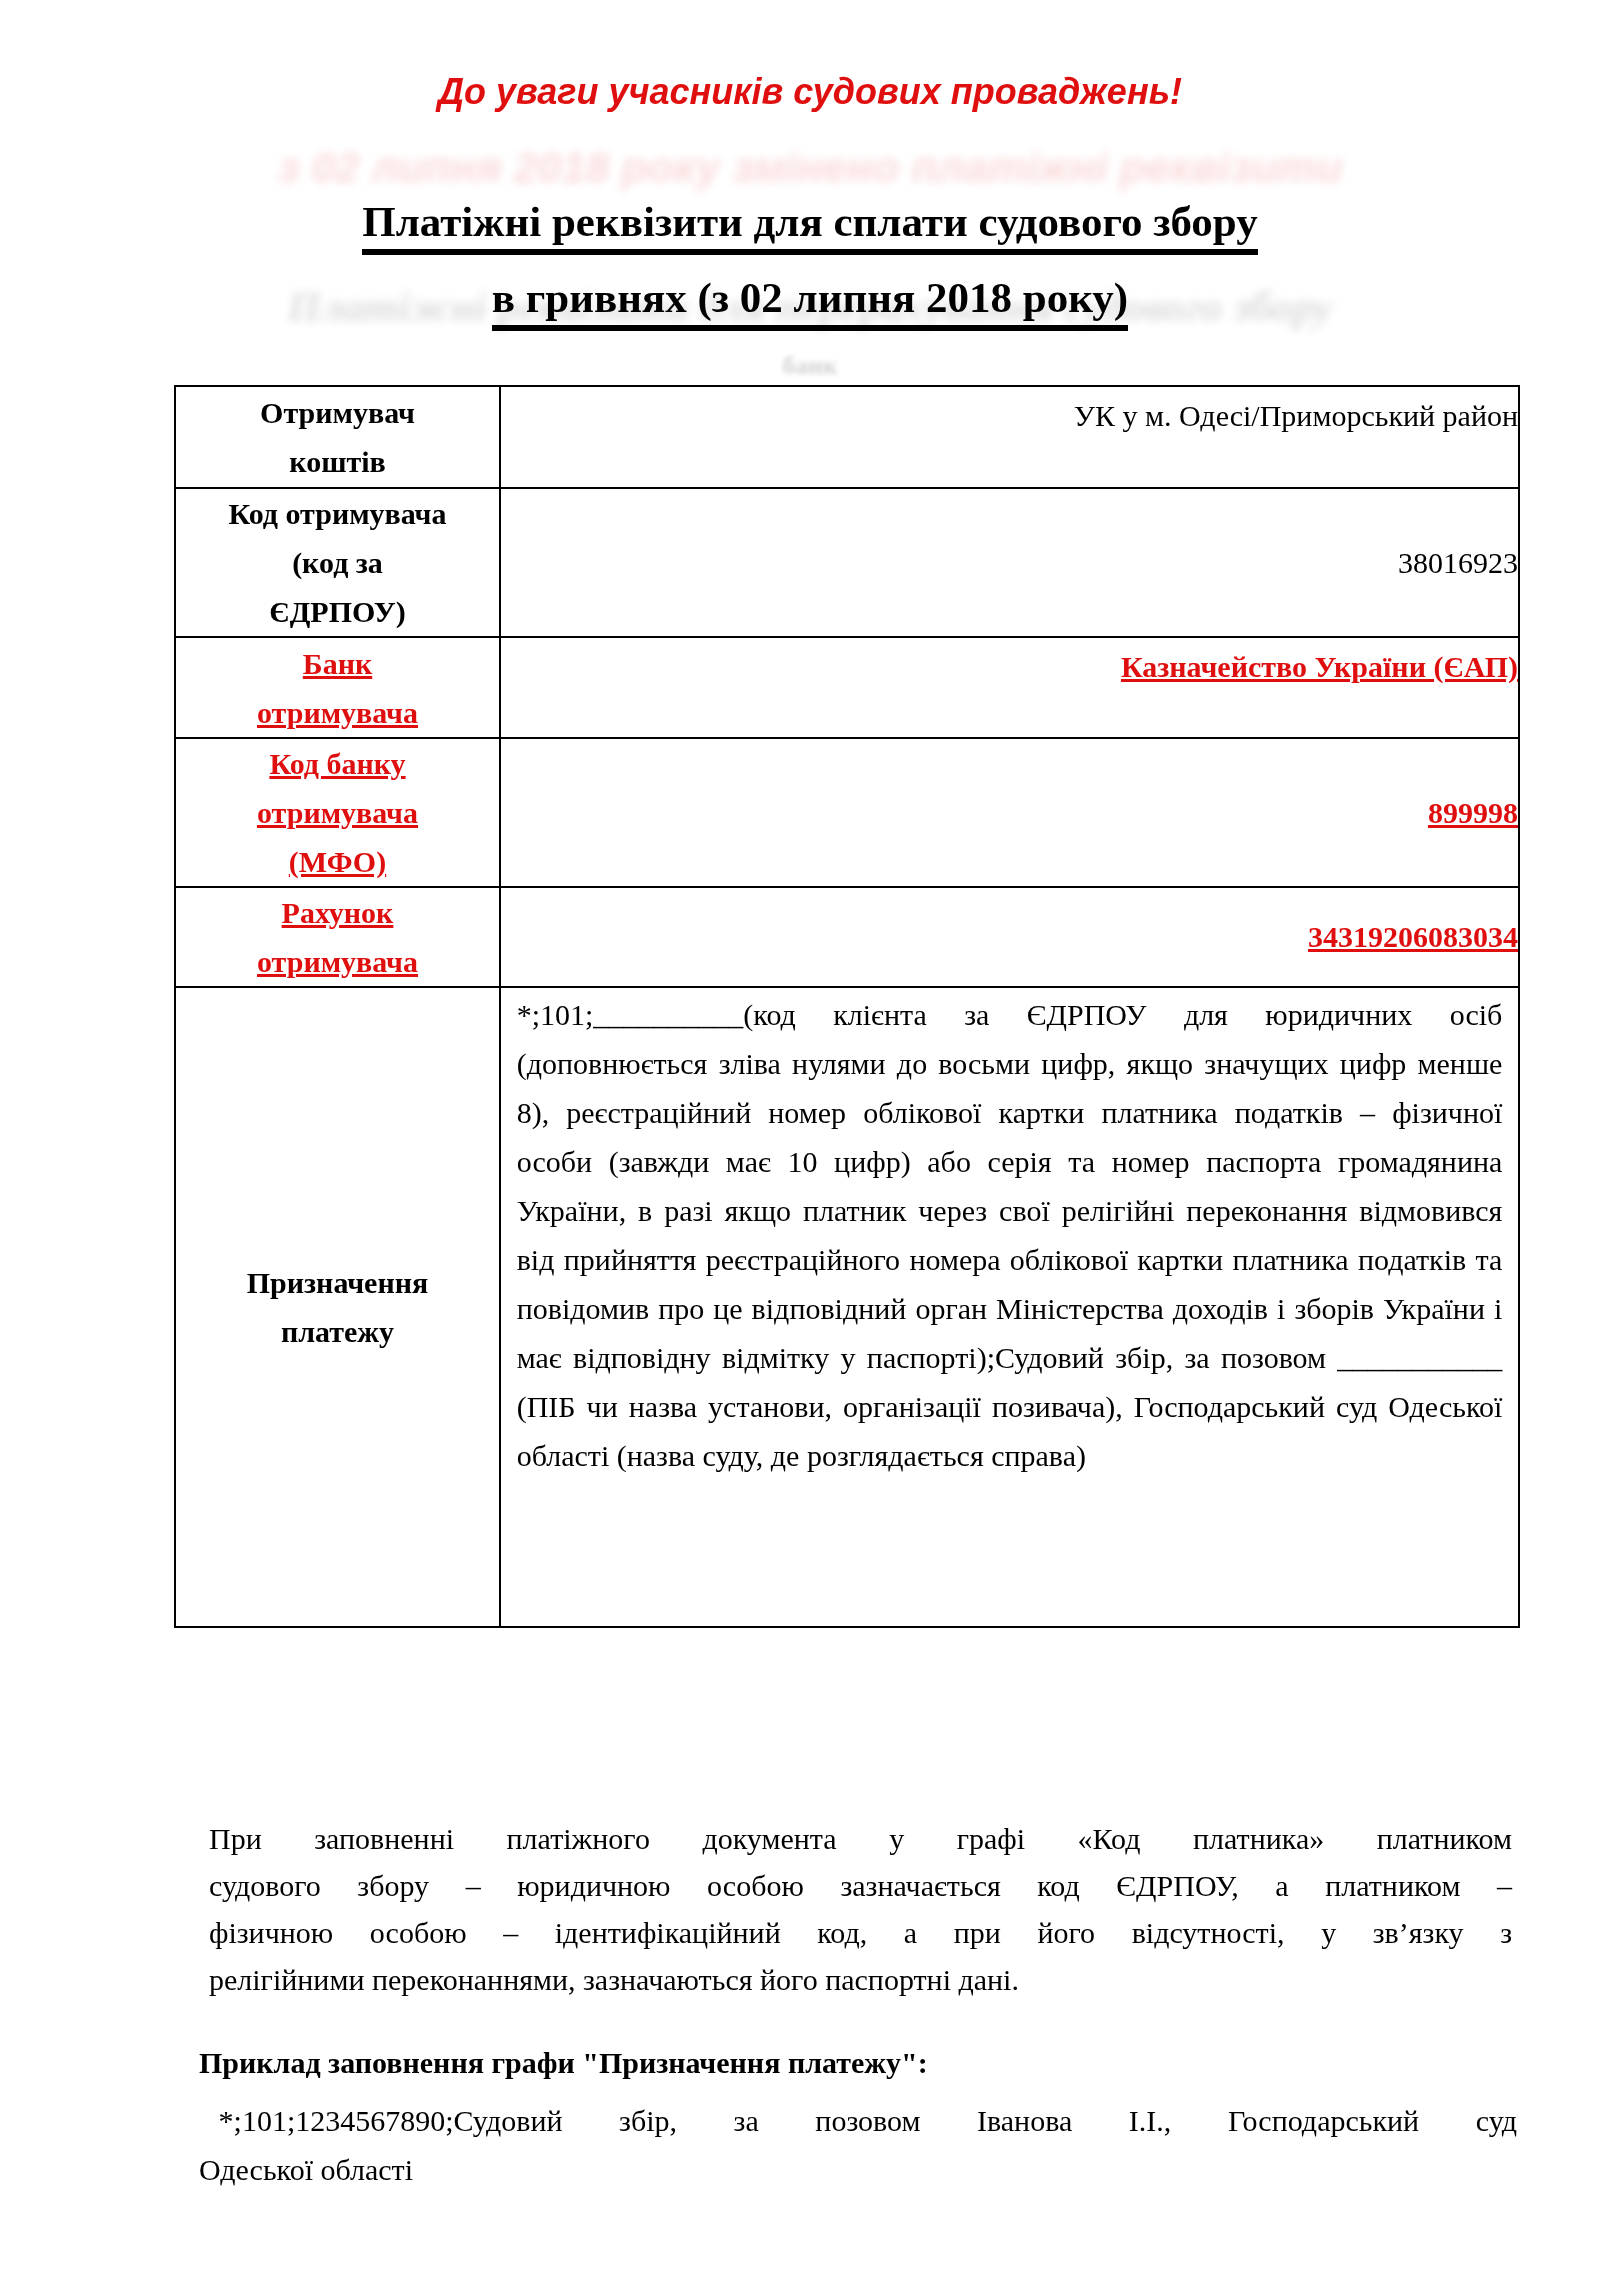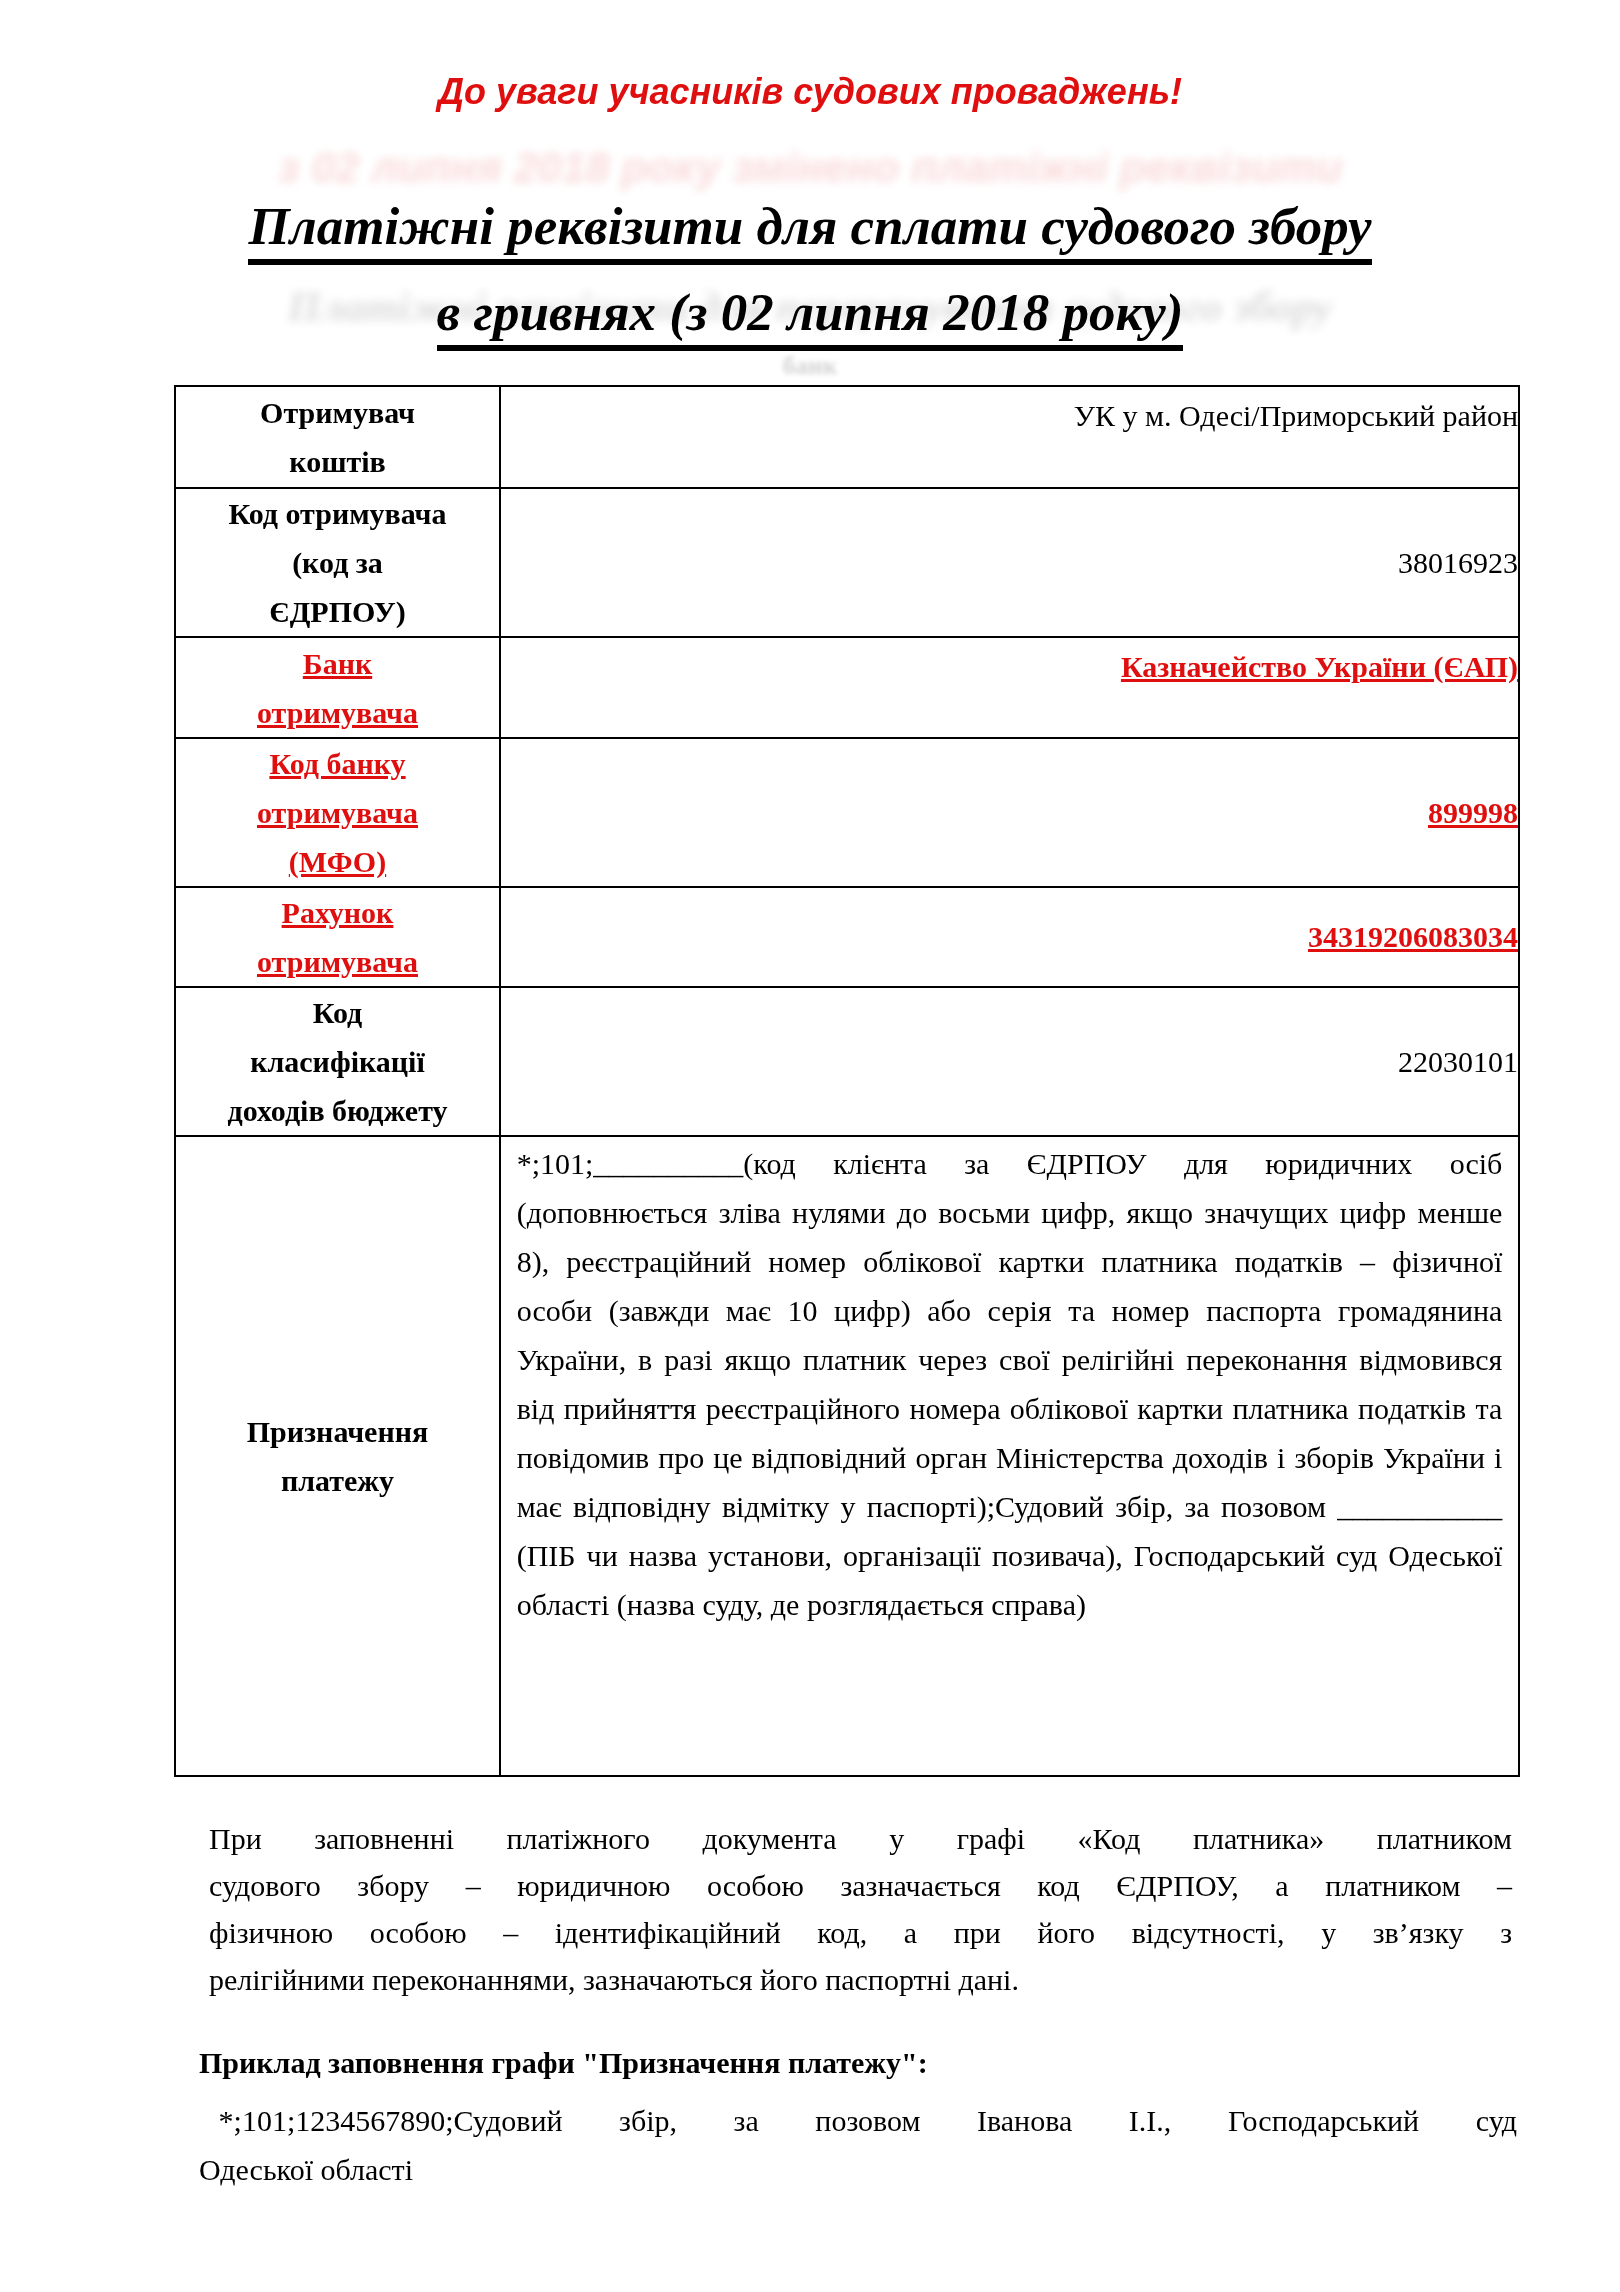--- a/index.html
+++ b/index.html
@@ -32,21 +32,21 @@
     color:#000;opacity:0.14;filter:blur(4.9px);
   }
   .ghost-small{
     top:351px;
     font-size:25.5px;font-weight:bold;
     color:#000;opacity:0.18;filter:blur(2.9px);
   }
   .subtitle{
     position:absolute;top:200px;left:0;width:100%;
     text-align:center;
-    font-size:53px;font-weight:bold;font-style:italic;
+    font-size:43px;font-weight:bold;
     line-height:1.0;
   }
   .subtitle .u{
     display:inline-block;
     border-bottom:6.9px solid #000;
     padding-bottom:5.9px;
   }
   .subtitle .line2{margin-top:21.6px;}
   
   table.req{
@@ -146,26 +146,20 @@
         <td class="lbl red-u" data-bind-lines="table.rows.3.label_lines">Код банку
 отримувача
 (МФО)</td>
         <td class="val redval" data-bind="table.rows.3.value">899998</td>
       </tr>
       <tr class="h5">
         <td class="lbl red-u" data-bind-lines="table.rows.4.label_lines">Рахунок
 отримувача</td>
         <td class="val redval" data-bind="table.rows.4.value">34319206083034</td>
       </tr>
-      <tr class="h6">
-        <td class="lbl" data-bind-lines="table.rows.5.label_lines">Код
-класифікації
-доходів бюджету</td>
-        <td class="val" data-bind="table.rows.5.value">22030101</td>
-      </tr>
       <tr class="h7">
         <td class="lbl" data-bind-lines="table.rows.6.label_lines">Призначення
 платежу</td>
         <td class="val purpose" data-bind="table.rows.6.value">*;101;__________(код клієнта за ЄДРПОУ для юридичних осіб (доповнюється зліва нулями до восьми цифр, якщо значущих цифр менше 8), реєстраційний номер облікової картки платника податків – фізичної особи (завжди має 10 цифр) або серія та номер паспорта громадянина України, в разі якщо платник через свої релігійні переконання відмовився від прийняття реєстраційного номера облікової картки платника податків та повідомив про це відповідний орган Міністерства доходів і зборів України і має відповідну відмітку у паспорті);Судовий збір, за позовом ___________ (ПІБ чи назва установи, організації позивача), Господарський суд Одеської області (назва суду, де розглядається справа)</td>
       </tr>
     </tbody>
   </table>
 
   <div class="note note-par">
     <div class="jline" data-bind="notes.paragraph_lines.0">При заповненні платіжного документа у графі «Код платника» платником</div>

